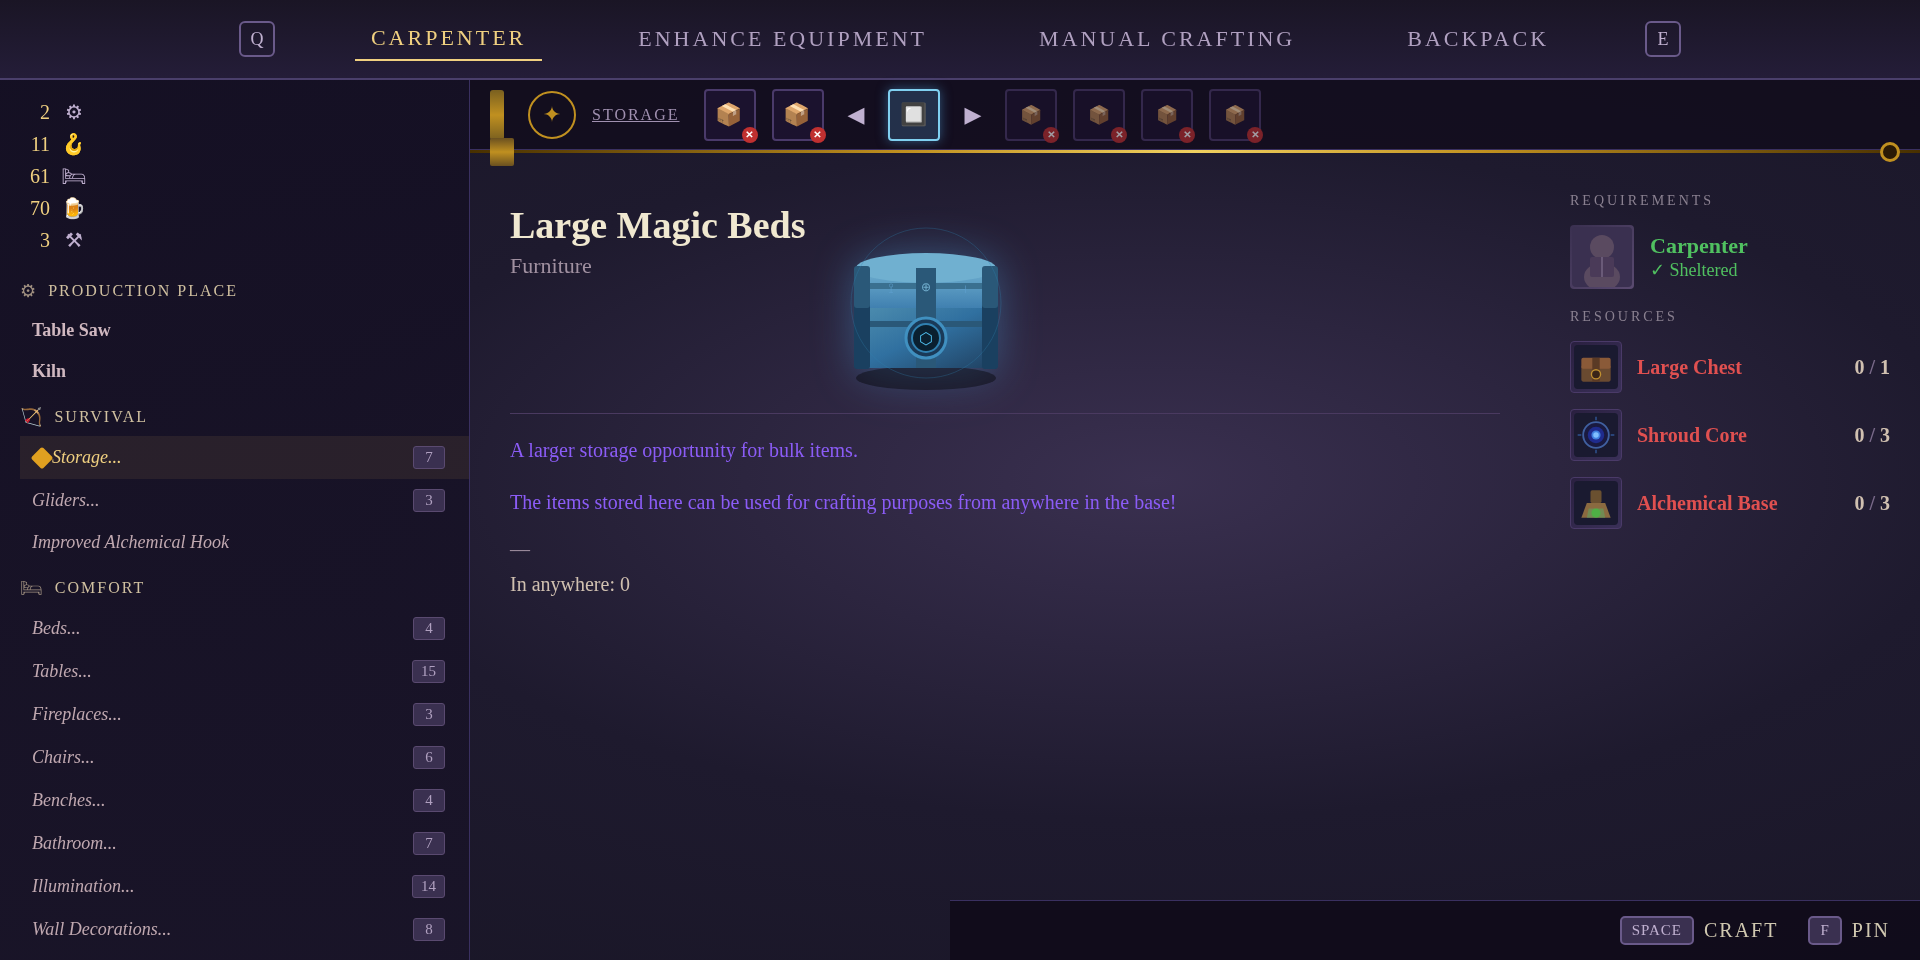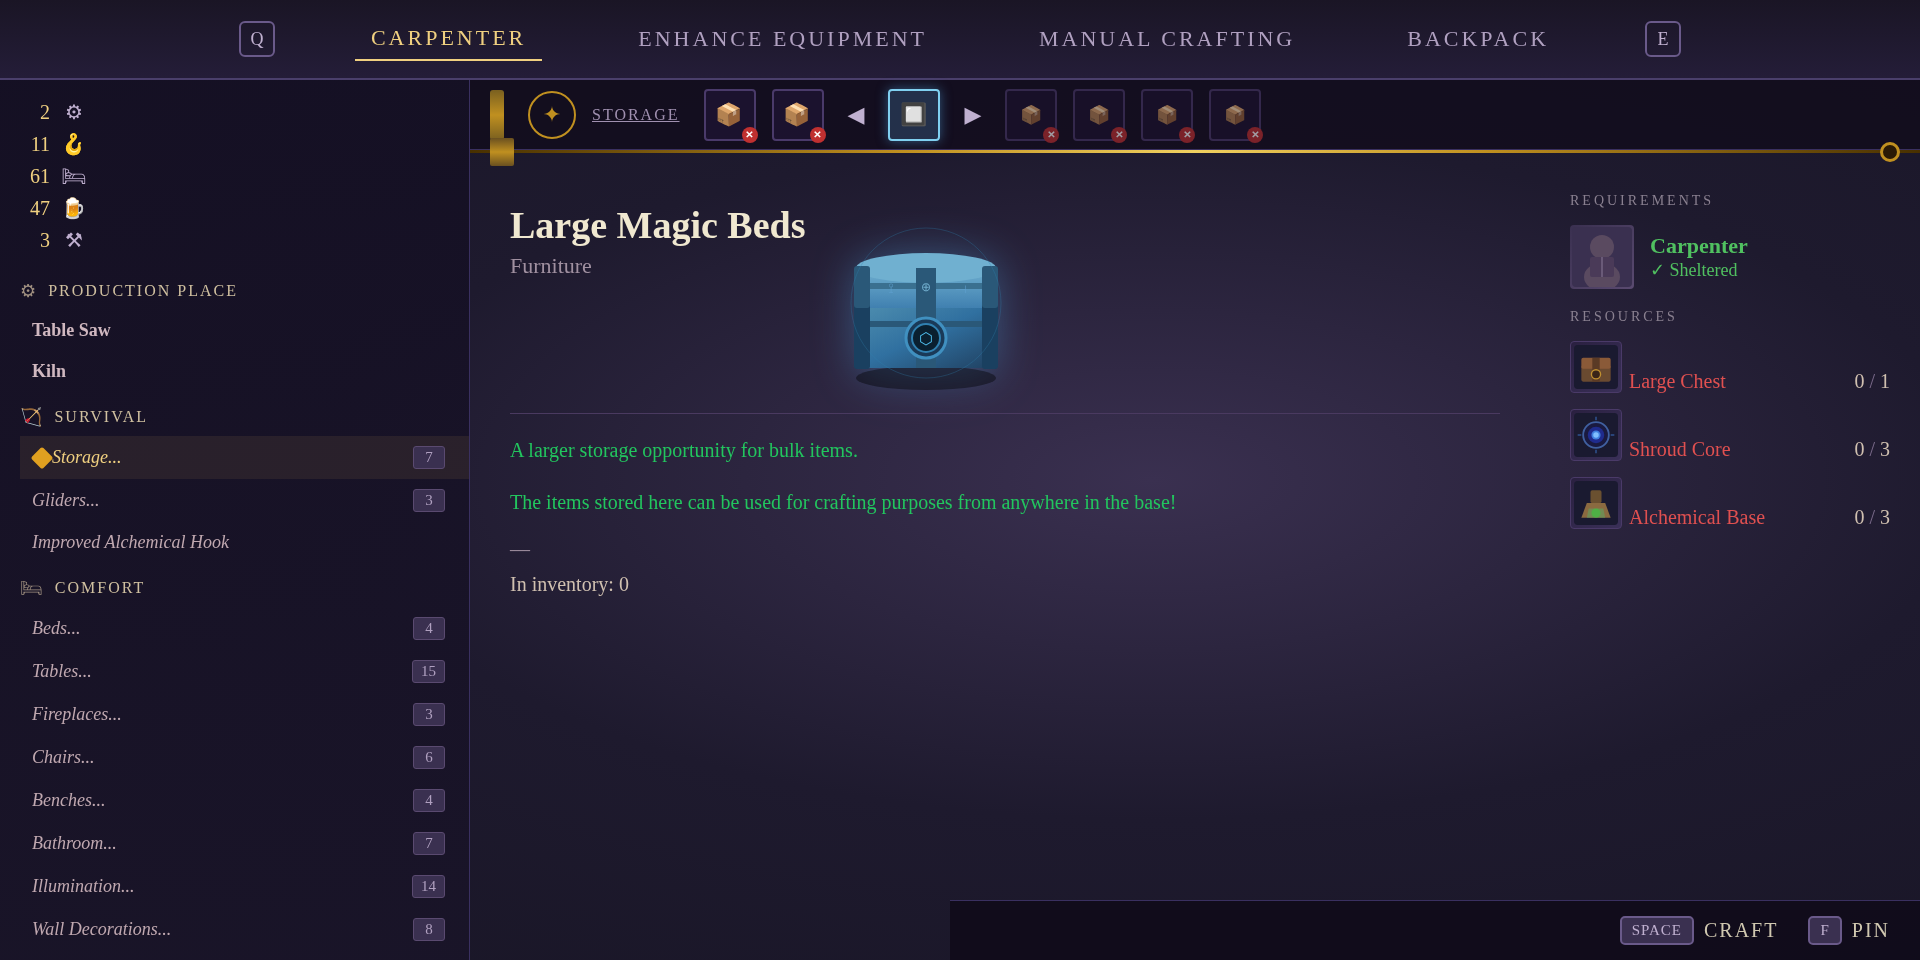--- a/index.html
+++ b/index.html
@@ -310,21 +310,21 @@
     }
 
     .item-divider {
       height: 1px;
       background: #4a3a60;
       margin-bottom: 20px;
     }
 
     .item-description {
       font-size: 20px;
-      color: #22c55e;
+      color: #8b5cf6;
       line-height: 1.6;
       margin-bottom: 20px;
     }
 
     .item-dash {
       color: #a090a0;
       font-size: 20px;
       margin-bottom: 12px;
     }
 
@@ -381,23 +381,24 @@
     .resources-title {
       font-size: 14px;
       letter-spacing: 3px;
       text-transform: uppercase;
       color: #8a8090;
       margin-bottom: 16px;
     }
 
     .resource-row {
       display: flex;
-      align-items: flex-end;
-      gap: 7px;
+      align-items: center;
+      gap: 15px;
       margin-bottom: 16px;
+      font-weight: bold;
     }
 
     .resource-icon {
       width: 52px;
       height: 52px;
       border-radius: 4px;
       background: linear-gradient(135deg, #2a2040, #3a3058);
       display: flex;
       align-items: center;
       justify-content: center;
@@ -499,21 +500,21 @@
     </div>
     <div class="stat-row">
       <span class="stat-num">11</span>
       <span class="stat-icon">🪝</span>
     </div>
     <div class="stat-row">
       <span class="stat-num">61</span>
       <span class="stat-icon">🛏</span>
     </div>
     <div class="stat-row">
-      <span class="stat-num">47</span>
+      <span class="stat-num">70</span>
       <span class="stat-icon">🍺</span>
     </div>
     <div class="stat-row">
       <span class="stat-num">3</span>
       <span class="stat-icon">⚒</span>
     </div>
   </div>
 
   <div class="section-header">
     <span class="section-icon">⚙</span>
@@ -695,21 +696,21 @@
               <circle cx="90" cy="90" r="75" fill="none" stroke="#3080b0" stroke-width="1" opacity="0.3"></circle>
             </svg>
           </div>
         </div>
 
         <div class="item-divider"></div>
         <div class="item-description">A larger storage opportunity for bulk items.</div>
         <div class="item-description">The items stored here can be used for crafting purposes from anywhere in the base!</div>
         <div class="item-dash">—</div>
         <div class="item-inventory">
-          <span>In inventory:</span>
+          <span>In anywhere:</span>
           <span>0</span>
         </div>
       </div>
     </div>
 
     <div class="requirements-panel" style="padding: 20px 30px;">
       <div class="req-title">REQUIREMENTS</div>
 
       <div class="req-character">
         <div class="char-avatar">

